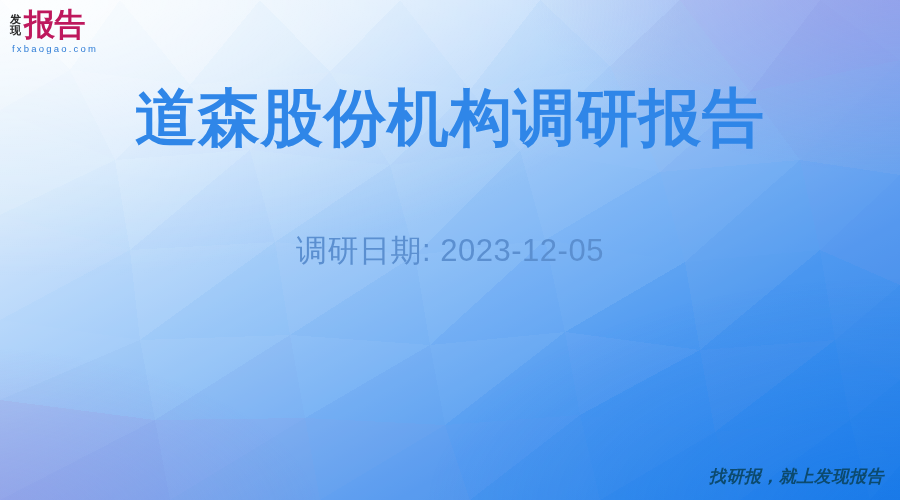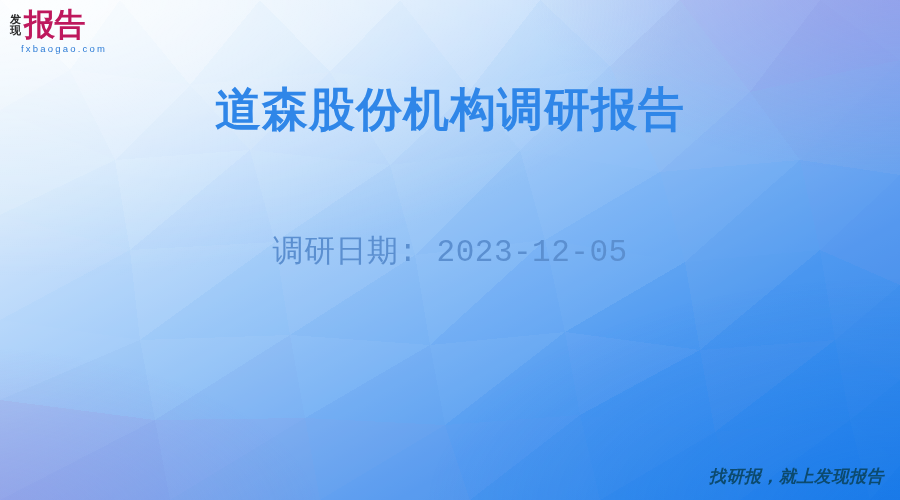--- a/index.html
+++ b/index.html
@@ -70,51 +70,50 @@
     font-weight: bold;
     color: #be185d;
     line-height: 1;
     letter-spacing: -0.5px;
   }
   #logo-domain {
     font-size: 9.5px;
     color: #2e7cd6;
     letter-spacing: 2.2px;
     margin-top: 3px;
-    margin-left: 11px;
+    margin-left: 2px;
     font-weight: normal;
   }
 
   
   #title-block {
     position: absolute;
     left: 0;
     right: 0;
     top: 84px;
     text-align: center;
   }
   #main-title {
-    font-size: 46px;
+    font-size: 62px;
     font-weight: bold;
     color: #2f86e8;
     letter-spacing: 1px;
     line-height: 1.1;
     margin: 0;
   }
   #subtitle {
     position: absolute;
     left: 0;
     right: 0;
     top: 230px;
     text-align: center;
     font-size: 31px;
     color: #5b8fd0;
     letter-spacing: 0.5px;
     font-weight: normal;
-    font-family: Liberation Mono, monospace;
   }
 
   
   #tagline {
     position: absolute;
     right: 16px;
     bottom: 12px;
     color: #0c4a6e;
     font-size: 17px;
     font-weight: bold;

